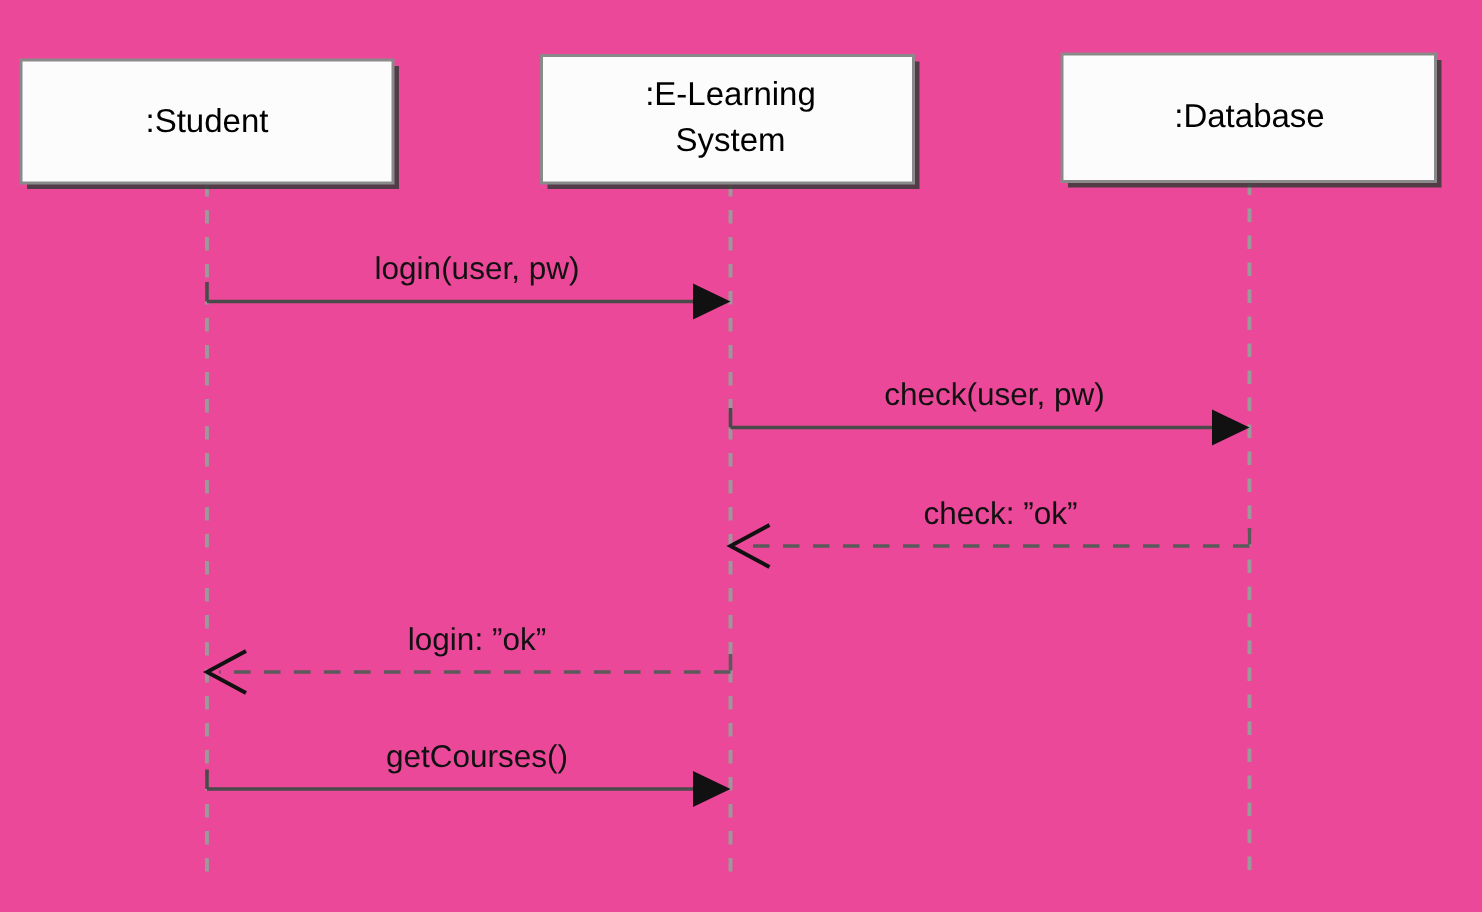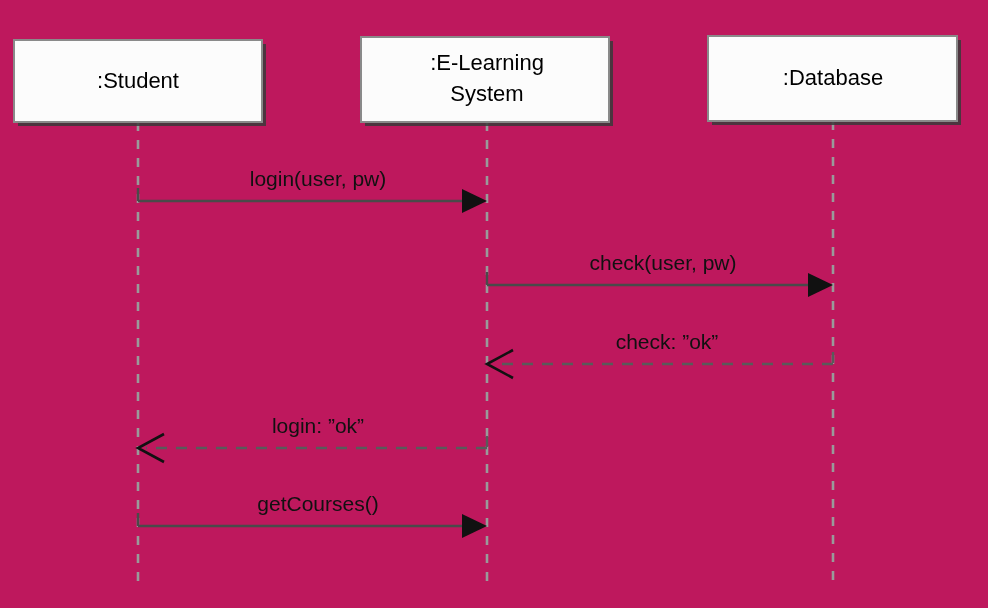--- a/index.html
+++ b/index.html
@@ -7,21 +7,21 @@
     padding: 0;
     background: #ffffff;
   }
   body {
     font-family: "Liberation Sans", sans-serif;
   }
   #canvas {
     position: relative;
     width: 988px;
     height: 608px;
-    background: #be185d;
+    background: #ec4899;
     overflow: hidden;
   }
   #diagram-svg {
     position: absolute;
     left: 0;
     top: 0;
     width: 988px;
     height: 608px;
   }
   .lifeline-box-rect {

